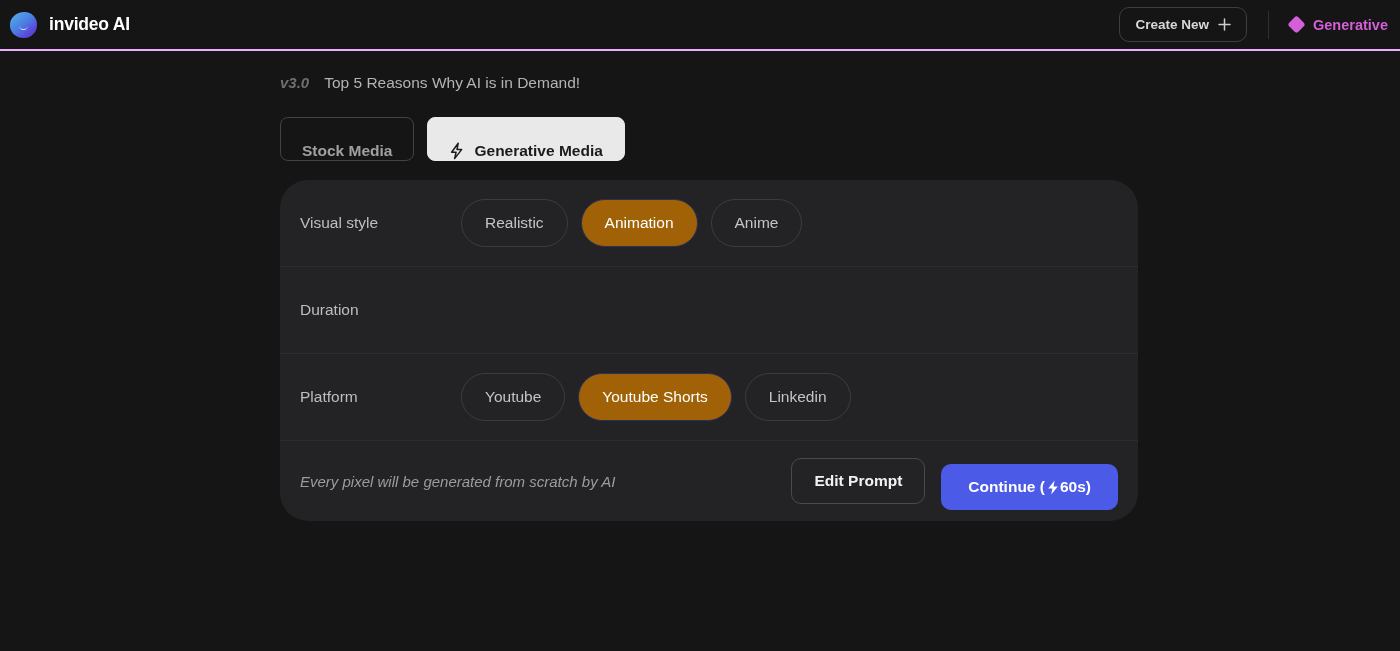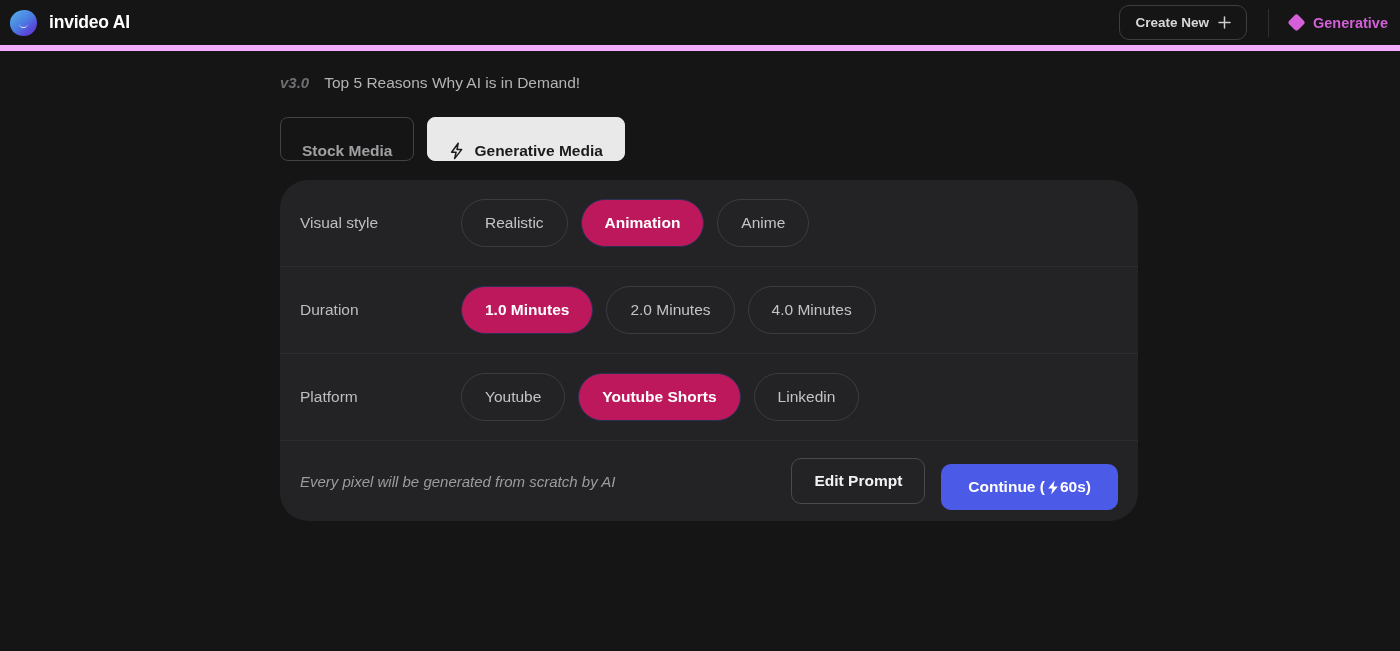--- a/index.html
+++ b/index.html
@@ -10,21 +10,21 @@
     overflow: hidden;
     -webkit-font-smoothing: antialiased;
   }
 
   
   .topbar {
     height: 51px;
     display: flex;
     align-items: center;
     padding: 0 12px 0 10px;
-    border-bottom: 6px solid #f0abfc;
+    border-bottom: 2px solid #f0abfc;
     background: #151516;
   }
   .logo {
     width: 27px; height: 26px;
     background: linear-gradient(140deg, #55b3e8 0%, #4a7ee2 48%, #5a45d8 78%, #6b46e0 100%);
     border-radius: 54% 46% 48% 52% / 50% 50% 52% 48%;
     position: relative;
     flex: 0 0 auto;
   }
   .logo::after {
@@ -148,24 +148,24 @@
     border-radius: 999px;
     border: 1px solid #3c3c40;
     background: transparent;
     color: #c4c4c6;
     font-family: inherit;
     font-size: 15.5px;
     cursor: pointer;
     text-align: center;
   }
   .pill.selected {
-    background: #be185d;
+    background: #a16207;
     border-color: #2b3156;
     color: #ffffff;
-    font-weight: 700;
+    font-weight: 400;
   }
 
   .panel-footer {
     height: 80px;
     display: flex;
     align-items: center;
     padding: 0 20px;
   }
   .footer-note {
     flex: 1;
@@ -247,25 +247,20 @@
       <div class="row-label">Visual style</div>
       <div class="pills">
         <button class="pill">Realistic</button>
         <button class="pill selected">Animation</button>
         <button class="pill">Anime</button>
       </div>
     </div>
 
     <div class="row">
       <div class="row-label">Duration</div>
-      <div class="pills">
-        <button class="pill selected">1.0 Minutes</button>
-        <button class="pill">2.0 Minutes</button>
-        <button class="pill">4.0 Minutes</button>
-      </div>
     </div>
 
     <div class="row">
       <div class="row-label">Platform</div>
       <div class="pills">
         <button class="pill">Youtube</button>
         <button class="pill selected">Youtube Shorts</button>
         <button class="pill">Linkedin</button>
       </div>
     </div>

